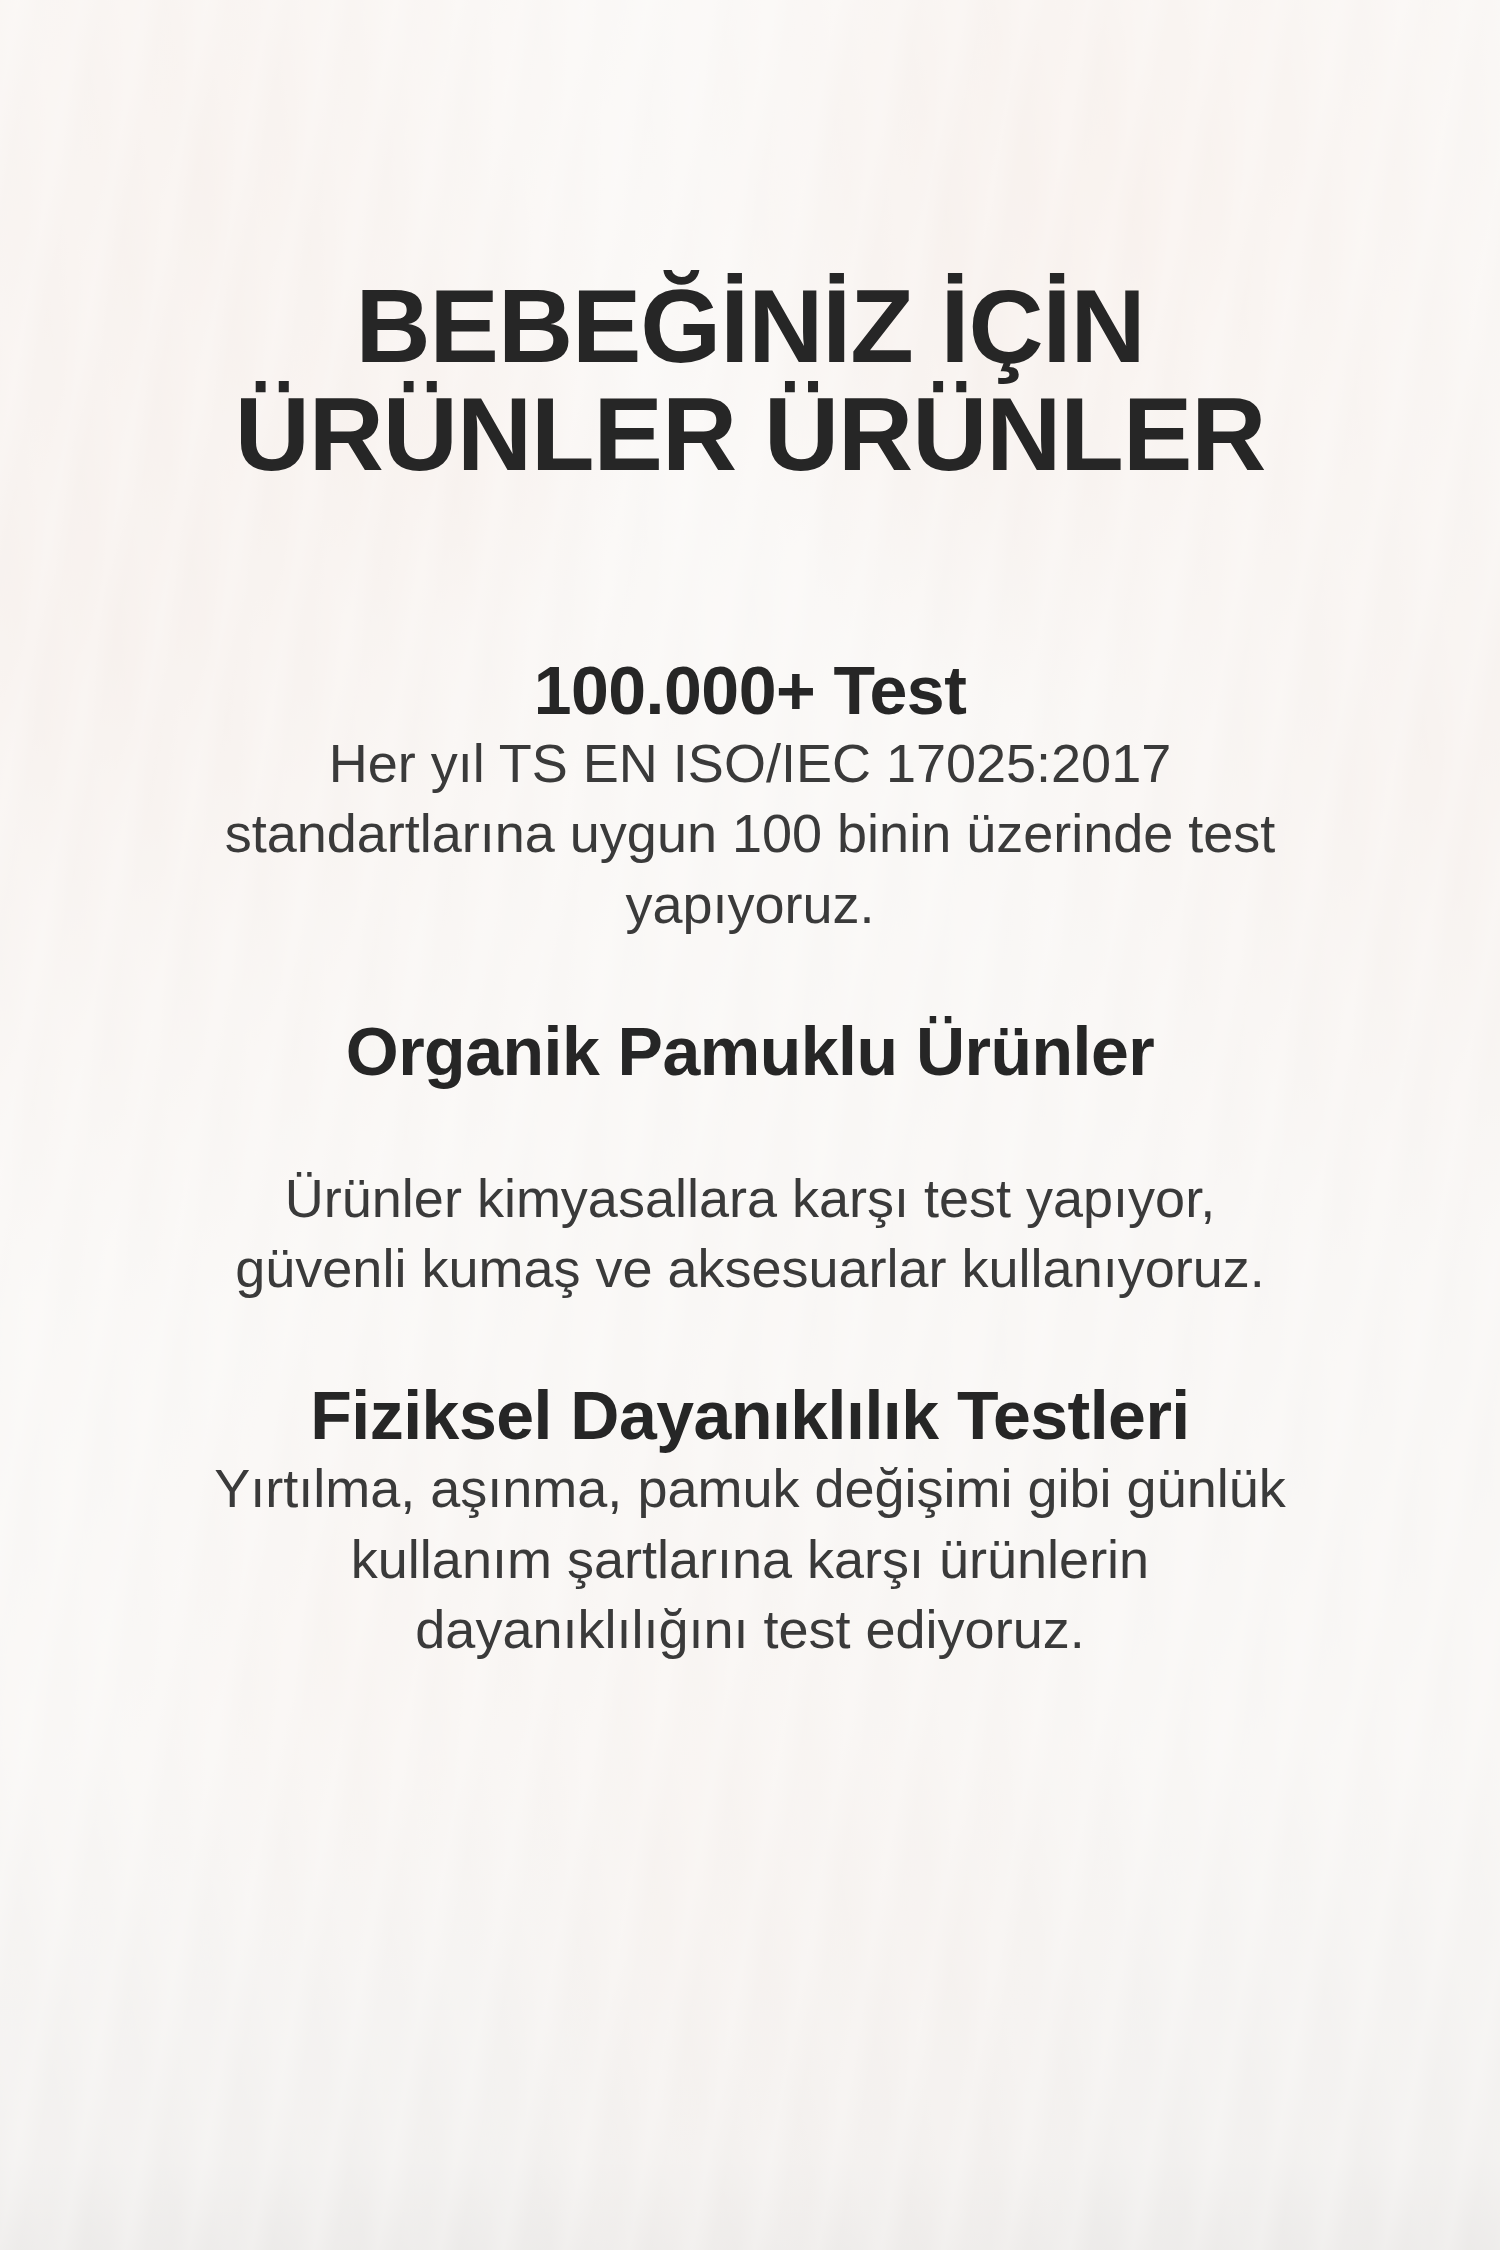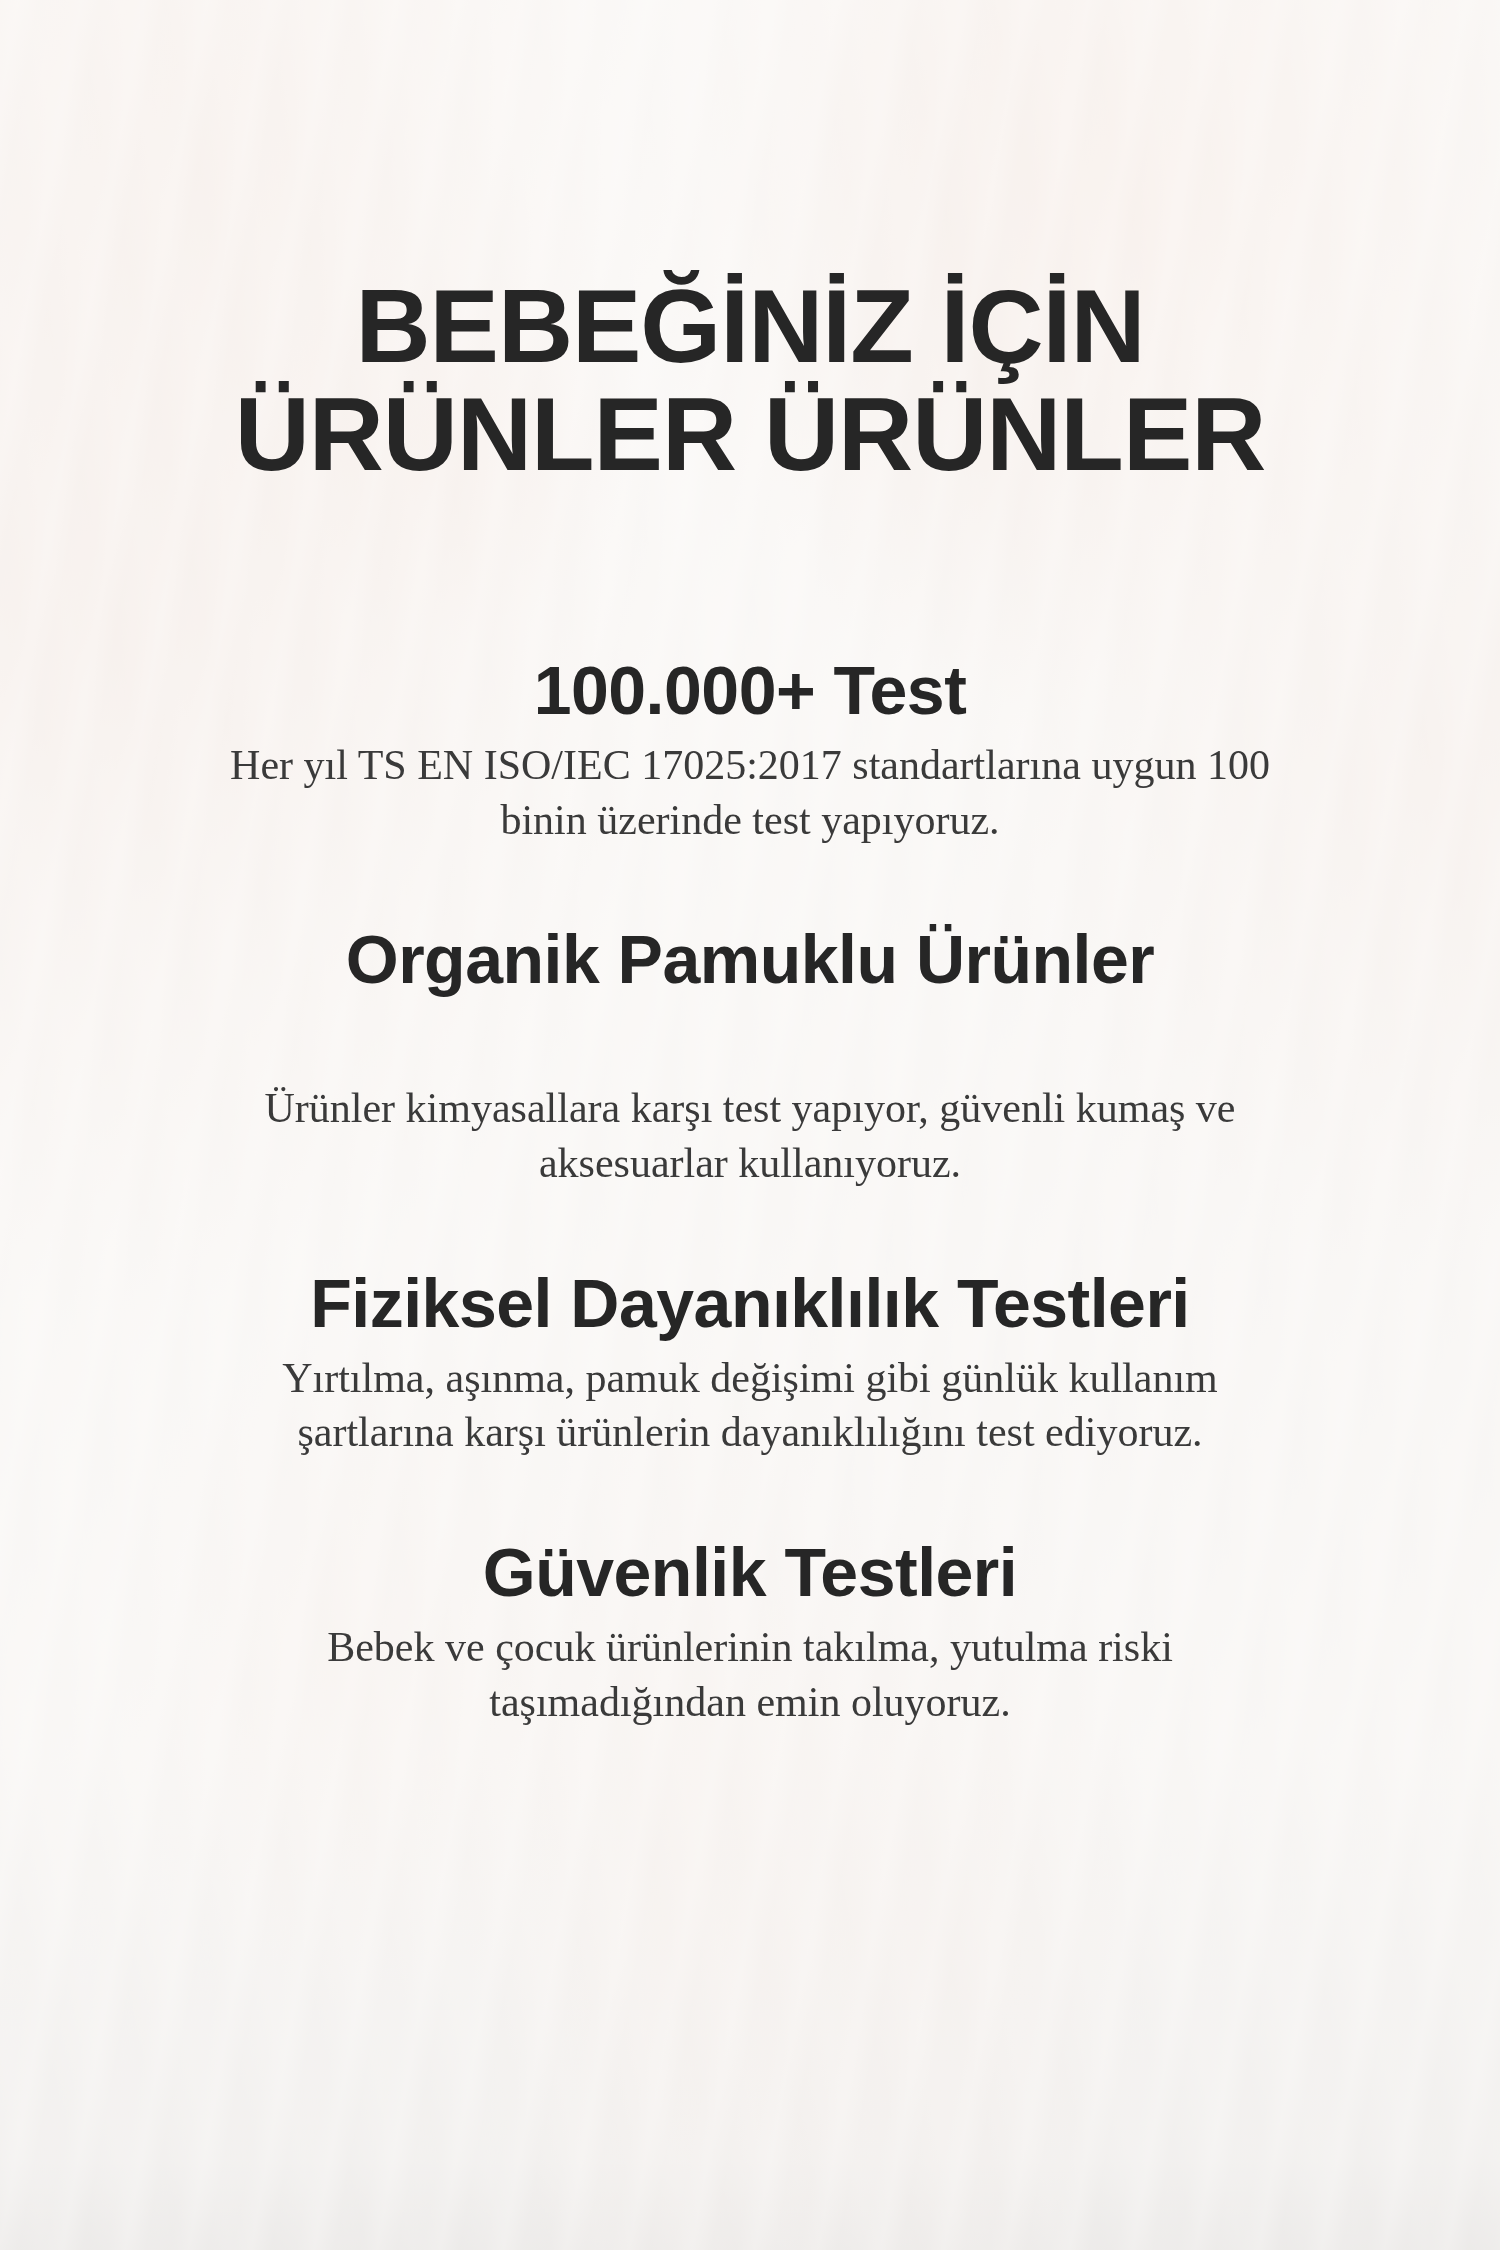--- a/index.html
+++ b/index.html
@@ -96,29 +96,28 @@
   .block + .block { margin-top: 74px; }
 
   .block-title {
     font-size: 68px;
     font-weight: 700;
     color: #262626;
     line-height: 1.12;
     letter-spacing: -0.5px;
   }
   .block-desc {
-    margin-top: 10px;
-    font-size: 42px;
+    margin-top: 0;
+    font-size: 54px;
     font-weight: 400;
     color: #3a3a3a;
     line-height: 1.30;
     max-width: 1080px;
     margin-left: auto;
     margin-right: auto;
-    font-family: Liberation Serif, serif;
   }
 </style>
 </head>
 <body>
 
 <div class="poster">
 
   <div class="bg-photo"></div>
   <div class="veil"></div>
 
@@ -142,20 +141,16 @@
 
       <div class="block">
         <div class="block-desc">Ürünler kimyasallara karşı test yapıyor, güvenli kumaş ve aksesuarlar kullanıyoruz.</div>
       </div>
 
       <div class="block">
         <div class="block-title">Fiziksel Dayanıklılık Testleri</div>
         <div class="block-desc">Yırtılma, aşınma, pamuk değişimi gibi günlük kullanım şartlarına karşı ürünlerin dayanıklılığını test ediyoruz.</div>
       </div>
 
-      <div class="block">
-        <div class="block-title">Güvenlik Testleri</div>
-        <div class="block-desc">Bebek ve çocuk ürünlerinin takılma, yutulma riski taşımadığından emin oluyoruz.</div>
-      </div>
 
     </div>
   </div>
 </div>
 
 </body></html>

